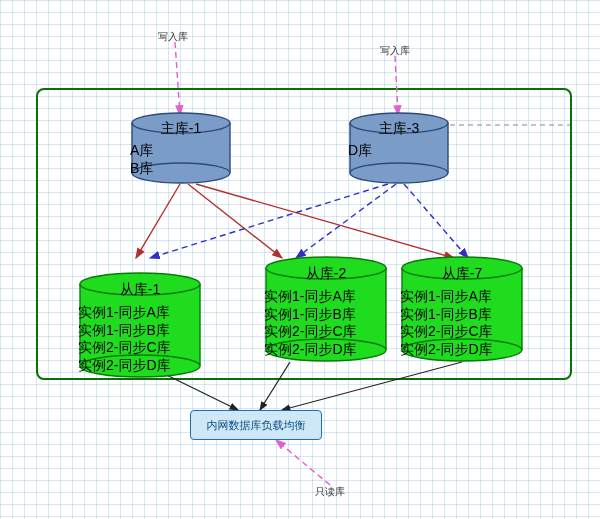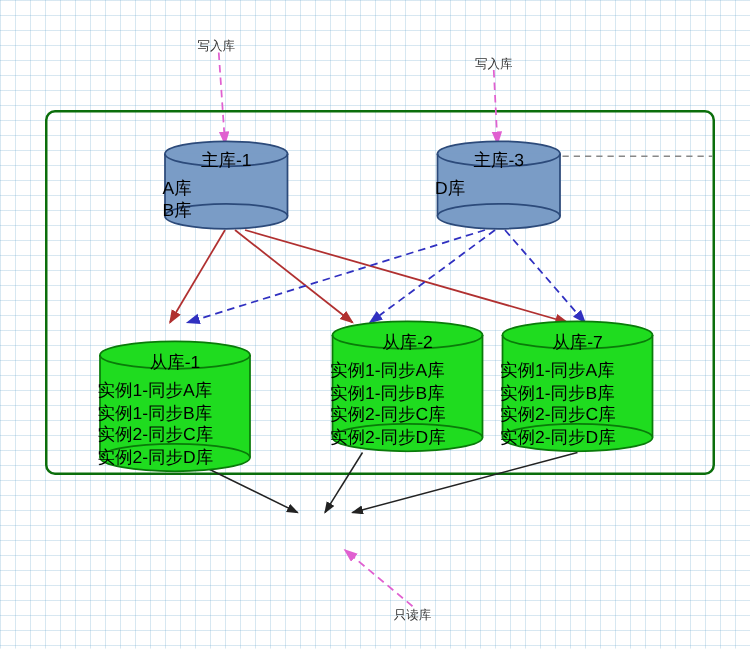--- a/index.html
+++ b/index.html
@@ -208,14 +208,17 @@
     </svg>
     <div class="cyl-title" style="top:9px;">从库-7</div>
     <div class="cyl-body" style="top:32px;">
       <div>实例1-同步A库</div>
       <div>实例1-同步B库</div>
       <div>实例2-同步C库</div>
       <div>实例2-同步D库</div>
     </div>
   </div>
 
+  <div class="lbbox">
+    <span>内网数据库负载均衡</span>
+  </div>
 
 </div>
 
 </body></html>

